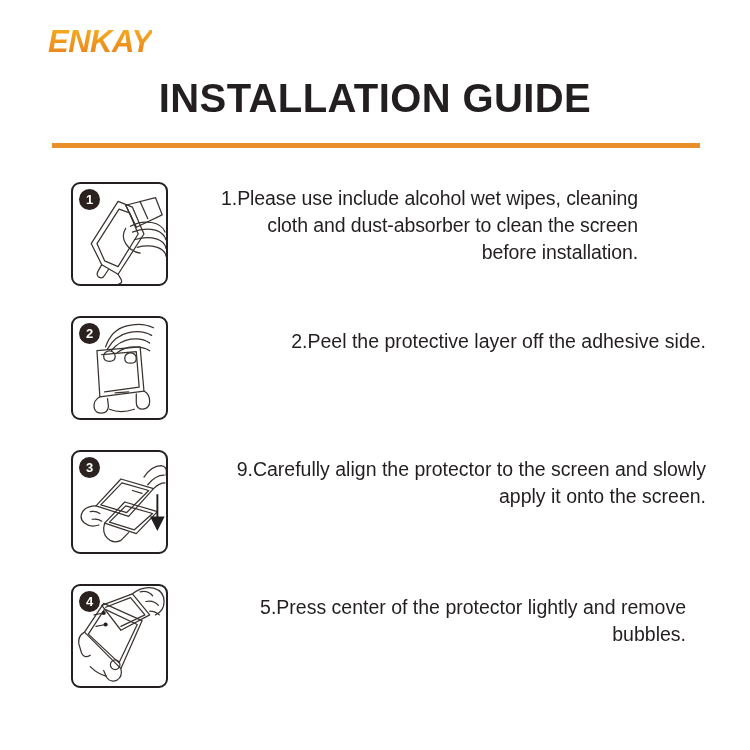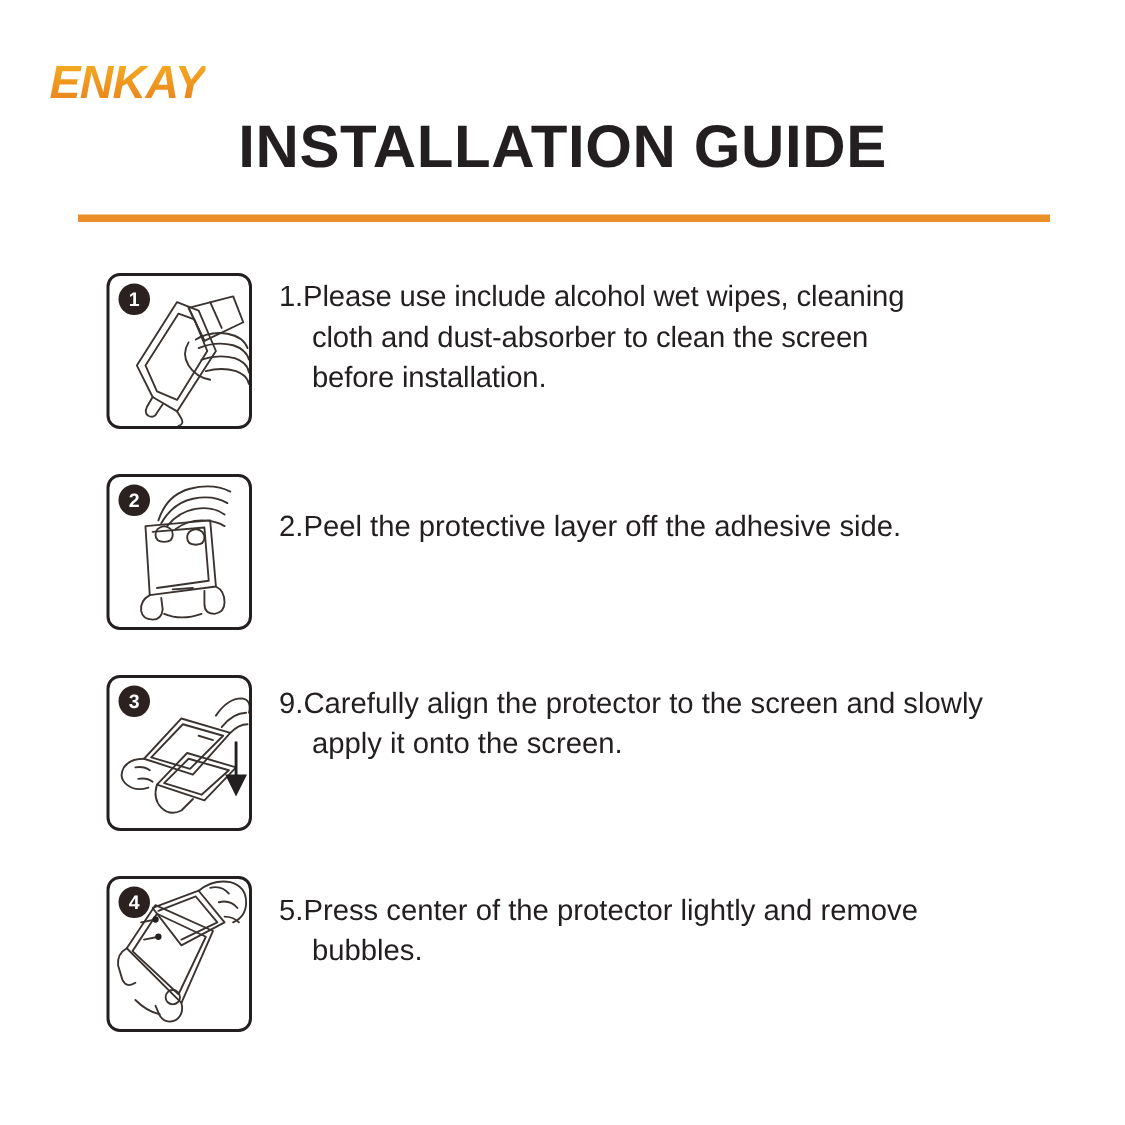--- a/index.html
+++ b/index.html
@@ -12,25 +12,24 @@
     height: 750px;
     position: relative;
     overflow: hidden;
     font-family: "Liberation Sans", sans-serif;
     color: #231f20;
   }
 
   
   #brand-logo {
     position: absolute;
-    left: 33px;
+    left: 48px;
     top: 24px;
     width: 200px;
     height: 36px;
-    margin-top: 13px;
   }
   #brand-logo .logo-text {
     font-family: "Liberation Sans", sans-serif;
     font-size: 31px;
     font-weight: bold;
     font-style: italic;
     letter-spacing: -0.5px;
     line-height: 36px;
     background: linear-gradient(180deg, #f5b323 0%, #f09a1e 45%, #e87d1e 100%);
     -webkit-background-clip: text;
@@ -121,24 +120,25 @@
     top: 7px;
     width: 520px;
     font-size: 19.5px;
     line-height: 27px;
     color: #231f20;
   }
   .step-text .wrapbox {
     display: block;
     padding-left: 22px;
     text-indent: -22px;
+    text-align: right;
   }
   
   .step-row.r0 .step-text { width: 452px; letter-spacing: -0.1px; }
-  .step-row.r1 .step-text { top: 26px; }
+  .step-row.r1 .step-text { top: 16px; }
   .step-row.r2 .step-text { top: 10px; width: 520px; }
   .step-row.r3 .step-text { top: 14px; width: 500px; }
 </style>
 </head>
 <body>
 
 <div id="brand-logo">
   <span class="logo-text">ENKAY</span>
 </div>
 

